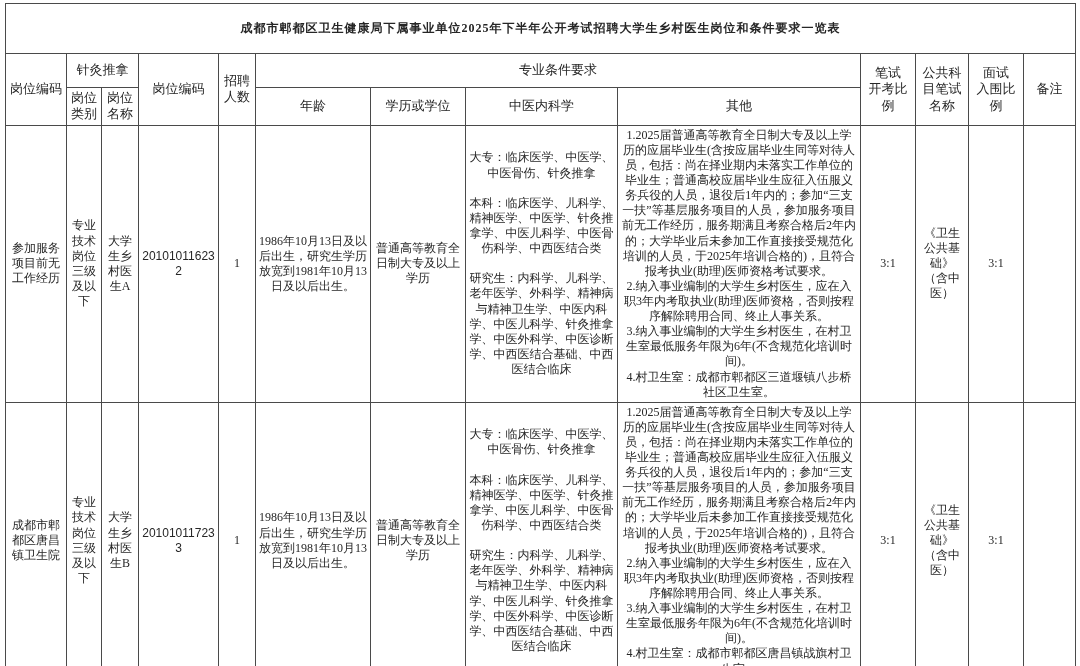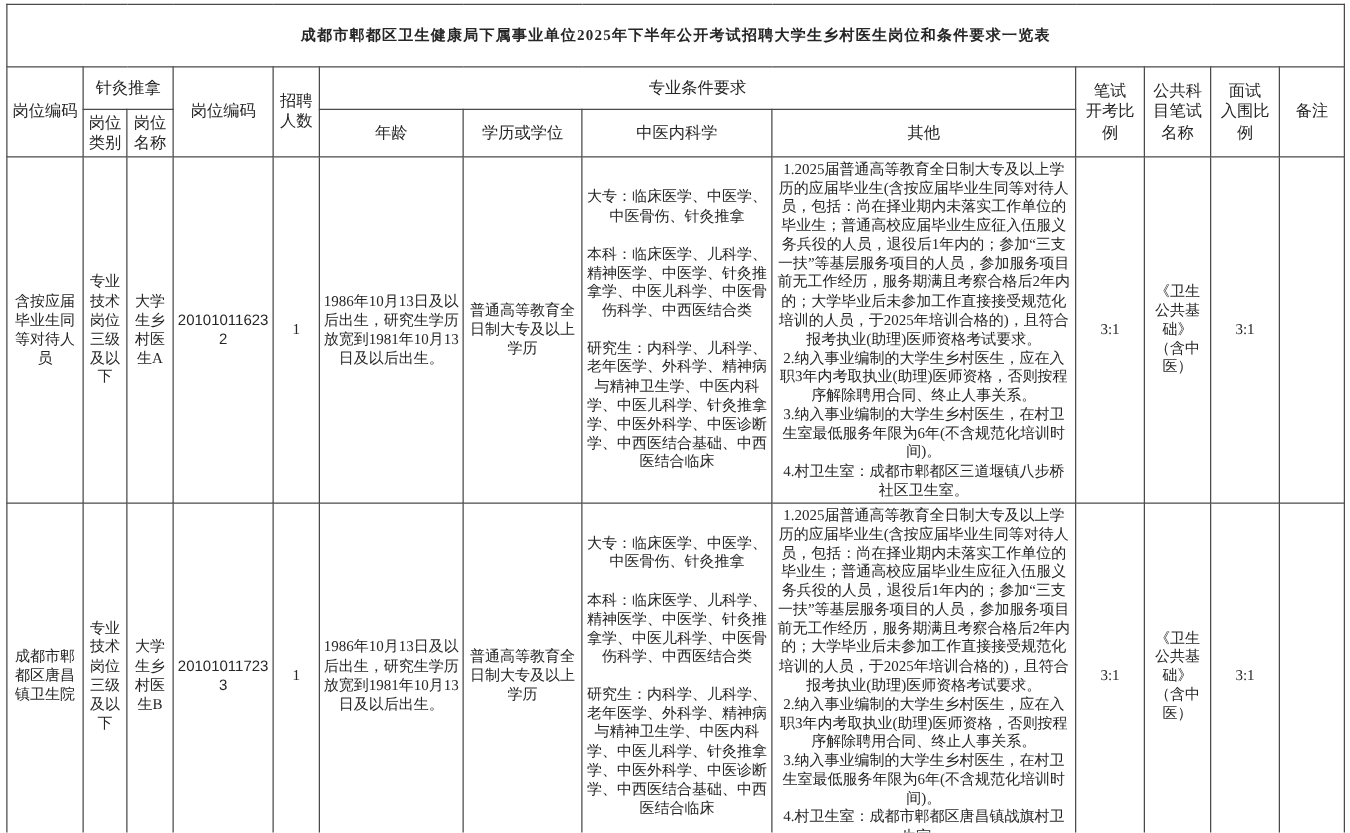--- a/index.html
+++ b/index.html
@@ -84,21 +84,21 @@
 类别</td>
       <td>岗位
 名称</td>
       <td>年龄</td>
       <td>学历或学位</td>
       <td>中医内科学</td>
       <td>其他</td>
     </tr>
 
     <tr class="row-a">
-      <td>含按应届毕业生同等对待人员</td>
+      <td>参加服务项目前无工作经历</td>
       <td>专业技术岗位三级及以下</td>
       <td>大学生乡村医生A</td>
       <td class="code">201010116232</td>
       <td>1</td>
       <td class="left">1986年10月13日及以后出生，研究生学历放宽到1981年10月13日及以后出生。</td>
       <td class="left">普通高等教育全日制大专及以上学历</td>
       <td class="left small">大专：临床医学、中医学、中医骨伤、针灸推拿
 
 本科：临床医学、儿科学、精神医学、中医学、针灸推拿学、中医儿科学、中医骨伤科学、中西医结合类
 

